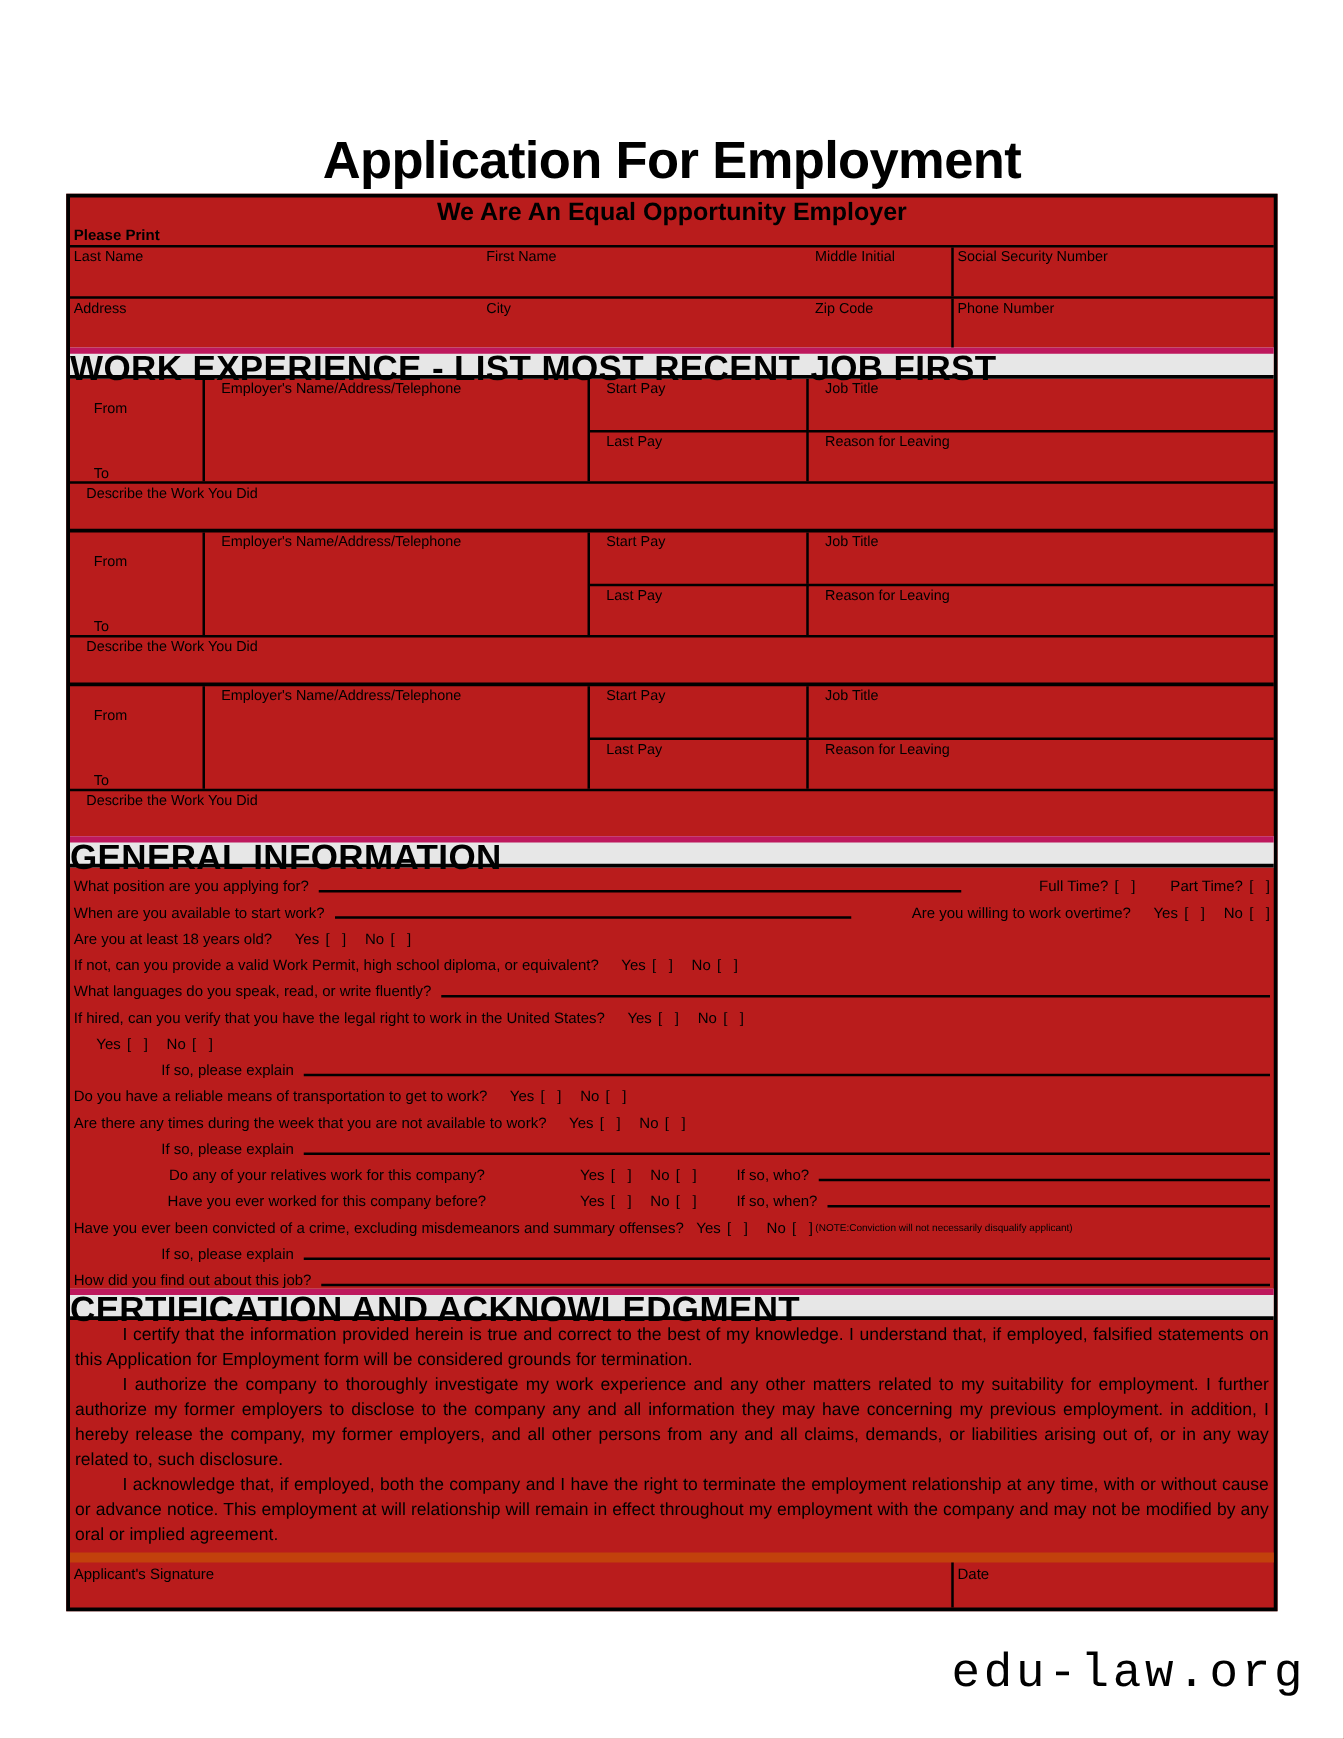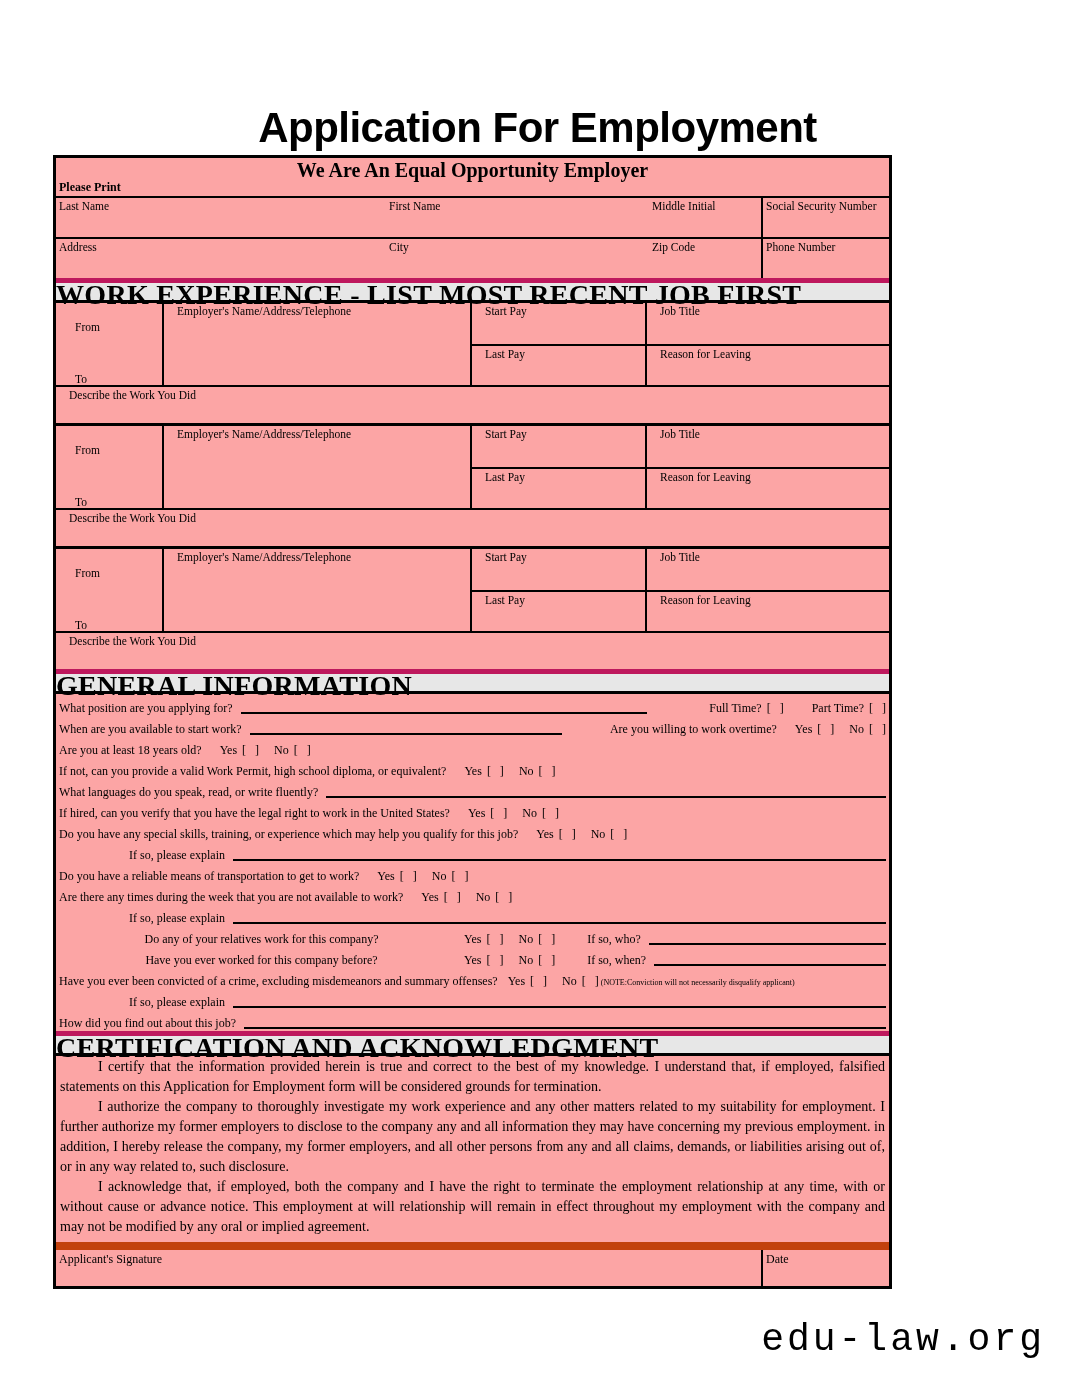--- a/index.html
+++ b/index.html
@@ -9,22 +9,22 @@
     background:#ffffff; color:#000;
     font-family:"Liberation Sans", sans-serif;
     position:relative; overflow:hidden;
   }
   .page-title {
     position:absolute; top:104px; left:0; width:100%;
     text-align:center; font-size:42px; font-weight:700;
     letter-spacing:-0.5px; margin:0;
   }
   .form-box {
-    position:absolute; left:53px; top:155px; width:839px;
-    border:3px solid #000; background:#fca5a5;font-family:Liberation Serif, serif;
+    position:absolute; left:53px; top:155px; width:969px;
+    border:3px solid #000; background:#b91c1c;
   }
   
   .eeo-cell { position:relative; height:38px; }
   .eeo-title { text-align:center; font-size:20px; font-weight:700; padding-top:1px; }
   .please-print { position:absolute; left:3px; bottom:1px; font-size:12px; font-weight:700; }
   
   .p-row { display:grid; grid-template-columns:330px 263px 112px 1fr; border-top:2px solid #000; height:41px; }
   .p-cell { font-size:11.5px; padding:2px 3px; }
   .p-cell.vline { border-left:2px solid #000; }
   
@@ -192,21 +192,20 @@
 
     <div class="g-row">
       <span class="q">If hired, can you verify that you have the legal right to work in the United States?</span>
       <span class="ylab">Yes</span>
       <span class="cb">[   ]</span>
       <span class="nlab">No</span>
       <span class="cb">[   ]</span>
     </div>
 
     <div class="g-row">
-      <span class="q">Do you have any special skills, training, or experience which may help you qualify for this job?</span>
       <span class="ylab">Yes</span>
       <span class="cb">[   ]</span>
       <span class="nlab">No</span>
       <span class="cb">[   ]</span>
     </div>
 
     <div class="g-row">
       <span class="q indent">If so, please explain</span>
       <span class="fill"></span>
     </div>

